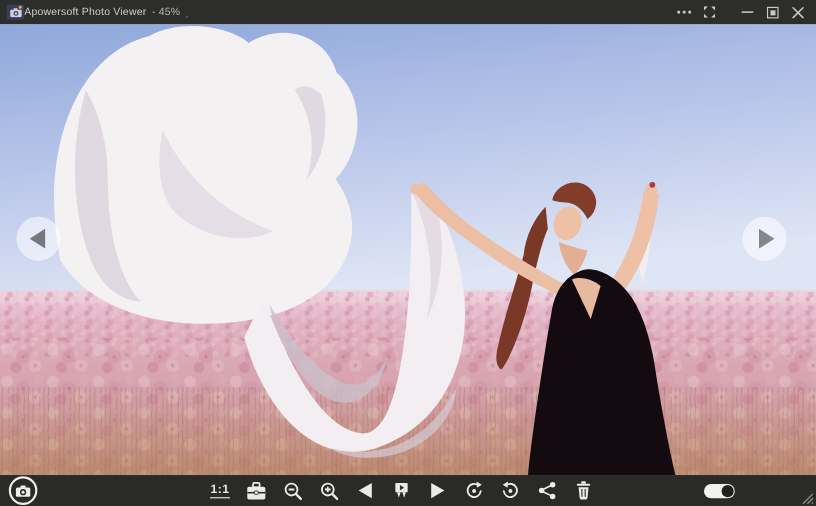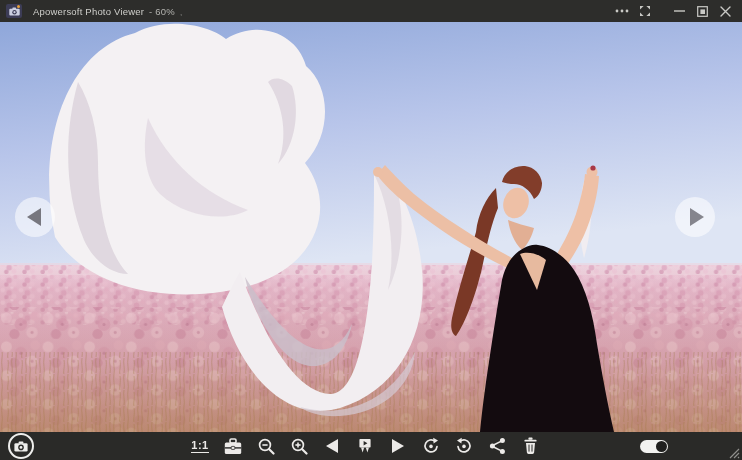--- a/index.html
+++ b/index.html
@@ -4,21 +4,21 @@
 <style>
   * { margin:0; padding:0; box-sizing:border-box; }
   html,body { width:742px; height:460px; overflow:hidden; background:#2d2d2b;
               font-family:"Liberation Sans", sans-serif; }
 
   
   .titlebar { height:22px; display:flex; align-items:center; background:#2d2d2b; position:relative; }
   .app-icon { width:16px; height:14px; margin-left:6px; background:#3c3c56; border-radius:2px;
               position:relative; display:flex; align-items:center; justify-content:center; }
   .app-icon .dot { position:absolute; top:1px; right:2px; width:3px; height:3px; border-radius:50%; background:#e8a23c; }
-  .titlebar-title { margin-left:11px; font-size:9.5px; color:#b4b4b0; display:flex; gap:5px;
+  .titlebar-title { font-size:9.5px; color:#b4b4b0; display:flex; gap:5px;
                     white-space:nowrap; letter-spacing:.2px; }
   .titlebar-title .app-name { color:#cfcfcb; }
   .zoom-suffix { font-size:8px; position:relative; top:2px; color:#9a9a96; }
   .win-controls { margin-left:auto; display:flex; align-items:center; padding-right:5px; }
   .win-btn { width:23px; height:22px; display:flex; align-items:center; justify-content:center; cursor:default; }
   .win-btn svg { display:block; }
   .gap-after { margin-right:12px; }
 
   
   .viewer { position:absolute; top:22px; left:0; width:742px; height:410px; background:#9fb3e0; }
@@ -55,21 +55,21 @@
       <rect x="0.3" y="1.8" width="10.4" height="6.8" rx="1" fill="#cdd0e2"></rect>
       <rect x="3.4" y="0.4" width="3.6" height="2" rx="0.6" fill="#cdd0e2"></rect>
       <circle cx="5.5" cy="5.2" r="2.2" fill="#3c3c56"></circle>
       <circle cx="5.5" cy="5.2" r="1.1" fill="#cdd0e2"></circle>
     </svg>
     <span class="dot"></span>
   </div>
 
   <div class="titlebar-title">
     <span class="app-name">Apowersoft Photo Viewer</span>
-    <span>- 60%</span>
+    <span>- 45%</span>
     <span class="zoom-suffix">,</span>
   </div>
 
   <div class="win-controls">
     <div class="win-btn">
       <svg width="14" height="4" viewBox="0 0 14 4">
         <circle cx="2" cy="2" r="1.4" fill="#c9c9c5"></circle>
           <circle cx="7" cy="2" r="1.4" fill="#c9c9c5"></circle>
           <circle cx="12" cy="2" r="1.4" fill="#c9c9c5"></circle>
       </svg>

